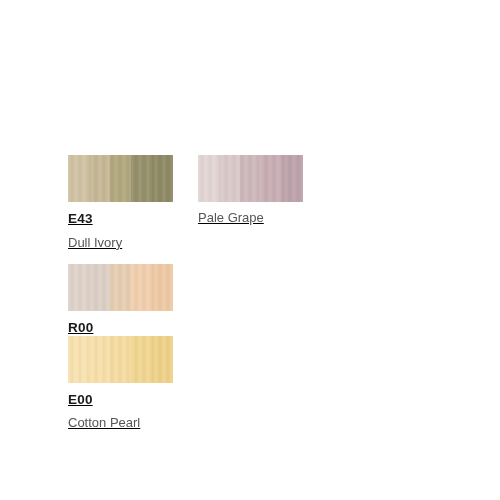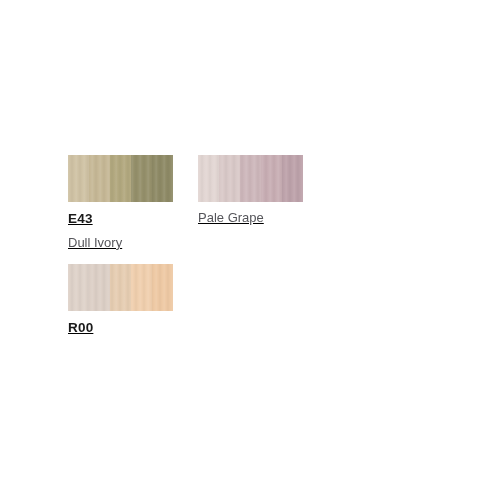--- a/index.html
+++ b/index.html
@@ -115,16 +115,24 @@
   <div class="swatch-row">
 
     <div class="swatch-cell">
       <div class="swatch-chip">
         <div class="bands" style="background: linear-gradient(90deg, rgb(222, 210, 201) 0%, rgb(222, 210, 201) 20%, rgb(220, 207, 198) 20%, rgb(220, 207, 198) 40%, rgb(230, 205, 178) 40%, rgb(230, 205, 178) 60%, rgb(240, 207, 174) 60%, rgb(240, 207, 174) 80%, rgb(238, 201, 164) 80%, rgb(238, 201, 164) 100%);"></div>
         <div class="grain"></div>
       </div>
       <div class="swatch-code">R00</div>
     </div>
 
+    <div class="swatch-cell">
+      <div class="swatch-chip">
+        <div class="bands" style="background: linear-gradient(90deg, rgb(247, 226, 176) 0%, rgb(247, 226, 176) 20%, rgb(246, 223, 169) 20%, rgb(246, 223, 169) 40%, rgb(244, 219, 161) 40%, rgb(244, 219, 161) 60%, rgb(241, 213, 145) 60%, rgb(241, 213, 145) 80%, rgb(238, 209, 137) 80%, rgb(238, 209, 137) 100%);"></div>
+        <div class="grain"></div>
+      </div>
+      <div class="swatch-code">E00</div>
+      <div class="swatch-name">Cotton Pearl</div>
+    </div>
 
   </div>
 
 </div>
 
 </body></html>

